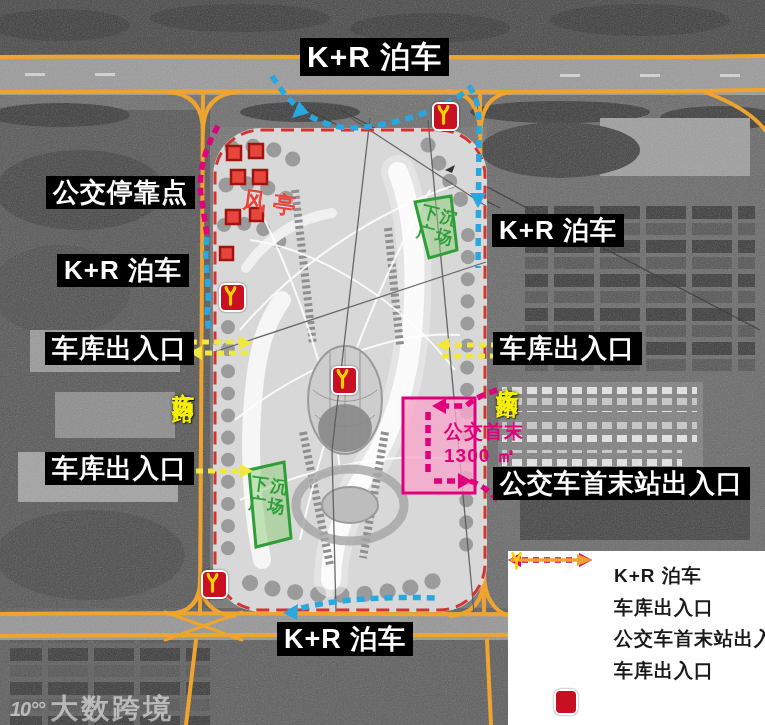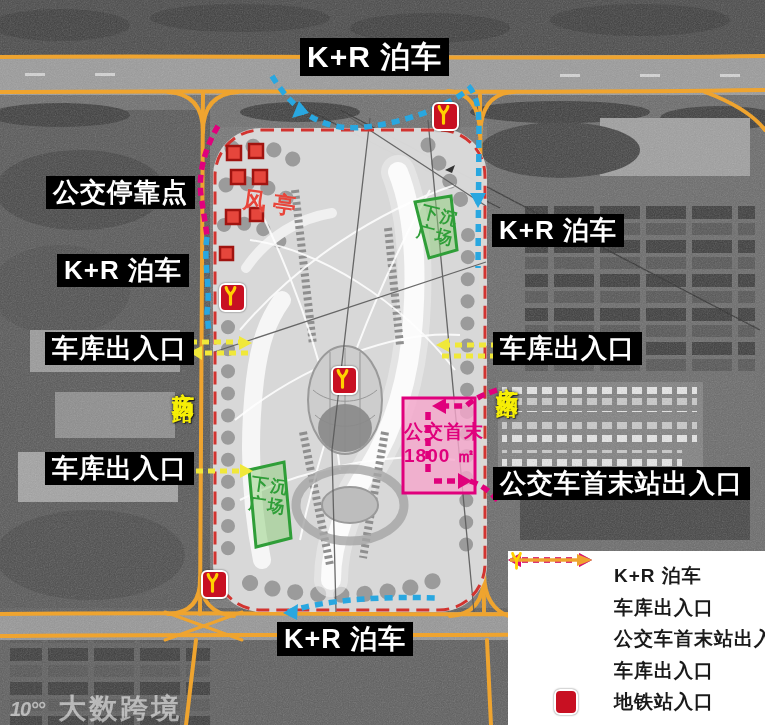--- a/index.html
+++ b/index.html
@@ -34,21 +34,21 @@
   
   .plaza-label{
     position:absolute;color:#2f9e38;font-weight:bold;font-size:17px;
     line-height:1.15;text-align:center;letter-spacing:2px;white-space:nowrap;
   }
   .plaza-label.r{transform:rotate(14deg);}
   .plaza-label.l{transform:rotate(8deg);}
   
   .terminus-label{
     position:absolute;color:#e0007c;font-weight:bold;font-size:19px;
-    line-height:1.25;letter-spacing:1px;white-space:nowrap;
+    line-height:1.25;letter-spacing:1px;white-space:nowrap;padding-left:40px;
   }
   
   .metro{
     position:absolute;width:27px;height:29px;background:#c81022;
     border:2px solid #fff;border-radius:6px;box-sizing:border-box;
     display:flex;align-items:center;justify-content:center;
     box-shadow:0 0 2px rgba(0,0,0,.6);
   }
   .metro svg{position:static;display:block;}
   .metro.small{width:24px;height:26px;}
@@ -59,21 +59,21 @@
     display:flex;flex-direction:column;justify-content:space-between;
   }
   .leg-row{display:flex;align-items:center;height:30px;}
   .leg-sym{width:96px;display:flex;align-items:center;justify-content:center;flex:0 0 96px;}
   .leg-label{font-size:19px;color:#1a1a1a;font-weight:600;letter-spacing:1px;white-space:nowrap;}
   
   #watermark{
     position:absolute;left:10px;top:690px;display:flex;align-items:center;
     color:rgba(255,255,255,.55);font-weight:bold;
   }
-  #watermark .wm-icon{font-size:20px;font-style:italic;letter-spacing:-1px;margin-right:14px;}
+  #watermark .wm-icon{font-size:20px;font-style:italic;letter-spacing:-1px;margin-right:6px;}
   #watermark .wm-text{font-size:28px;letter-spacing:3px;}
 </style>
 </head>
 <body>
 
 <div id="stage">
 
   <svg width="765" height="725" viewBox="0 0 765 725">
     <defs>
       <filter id="noise" x="0" y="0" width="100%" height="100%">
@@ -325,21 +325,21 @@
     <div>下沉</div>
     <div>广场</div>
   </div>
   <div class="plaza-label l" style="left:250px;top:476px;">
     <div>下沉</div>
     <div>广场</div>
   </div>
 
   <div class="terminus-label" style="left:404px;top:420px;">
     <div>公交首末</div>
-    <div>1800 ㎡</div>
+    <div>1300 ㎡</div>
   </div>
 
   <div id="legend">
     <div class="leg-row">
       <span class="leg-sym">
         <svg width="84" height="18" viewBox="0 0 84 18">
           <polygon points="0,9 13,2 13,16" fill="#29a7e0"></polygon>
           <line x1="14" y1="9" x2="70" y2="9" stroke="#29a7e0" stroke-width="5.5" stroke-dasharray="6 5"></line>
           <polygon points="84,9 71,2 71,16" fill="#29a7e0"></polygon>
         </svg>
@@ -376,21 +376,20 @@
       <span class="leg-label">车库出入口</span>
     </div>
     <div class="leg-row">
       <span class="leg-sym">
         <span class="metro small" style="position:static;">
           <svg width="17" height="19" viewBox="0 0 24 26">
               <path d="M12 24 L12 14 C12 9 8 10 6.5 3 M12 14 C12 9 16 10 17.5 3" stroke="#ffd200" stroke-width="4" fill="none" stroke-linecap="round"></path>
             </svg>
         </span>
       </span>
-      <span class="leg-label">地铁站入口</span>
     </div>
   </div>
 
   <div id="watermark">
     <span class="wm-icon">10°°</span>
     <span class="wm-text">大数跨境</span>
   </div>
 
 </div>
 

